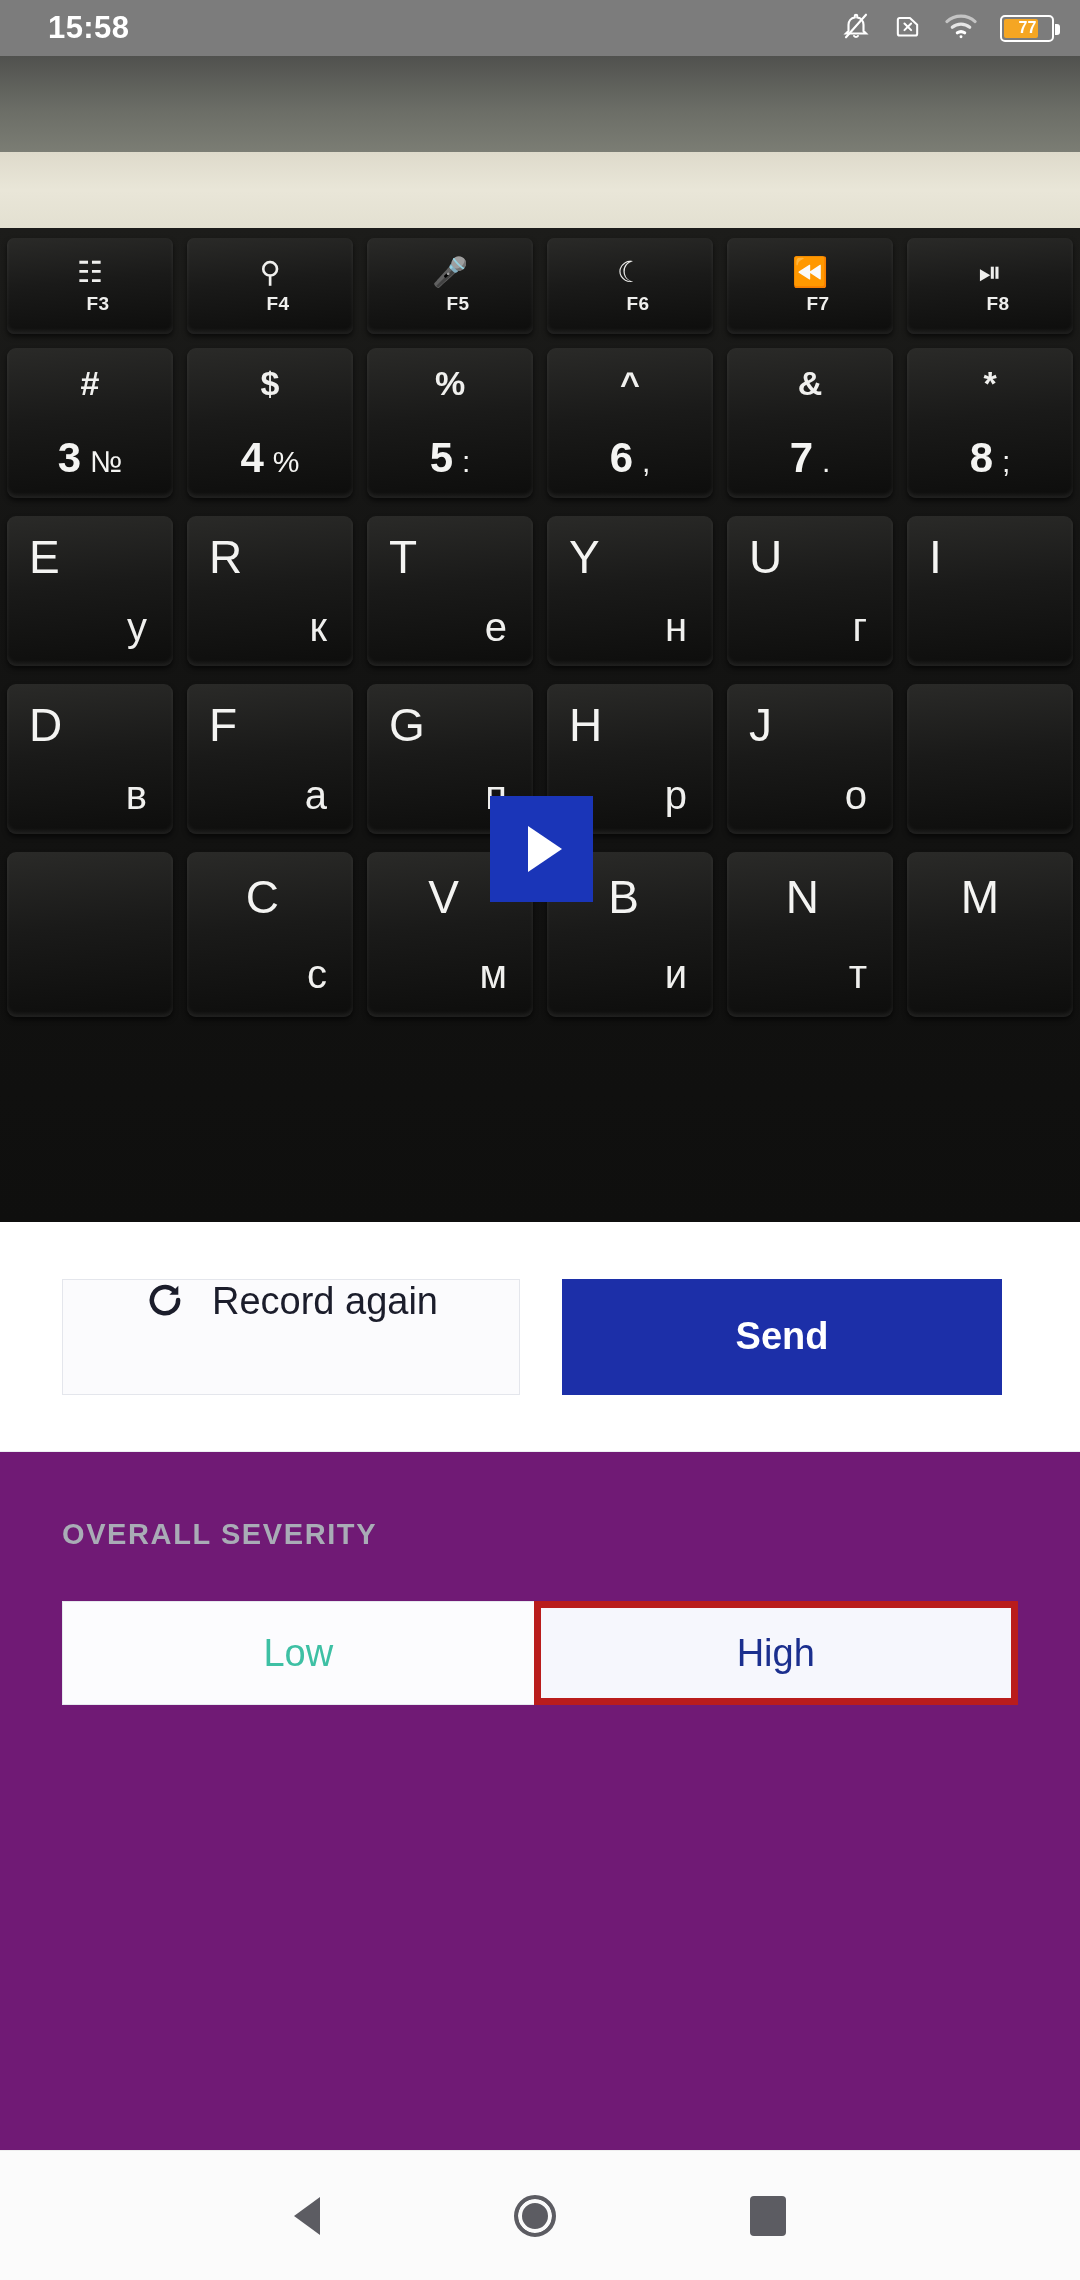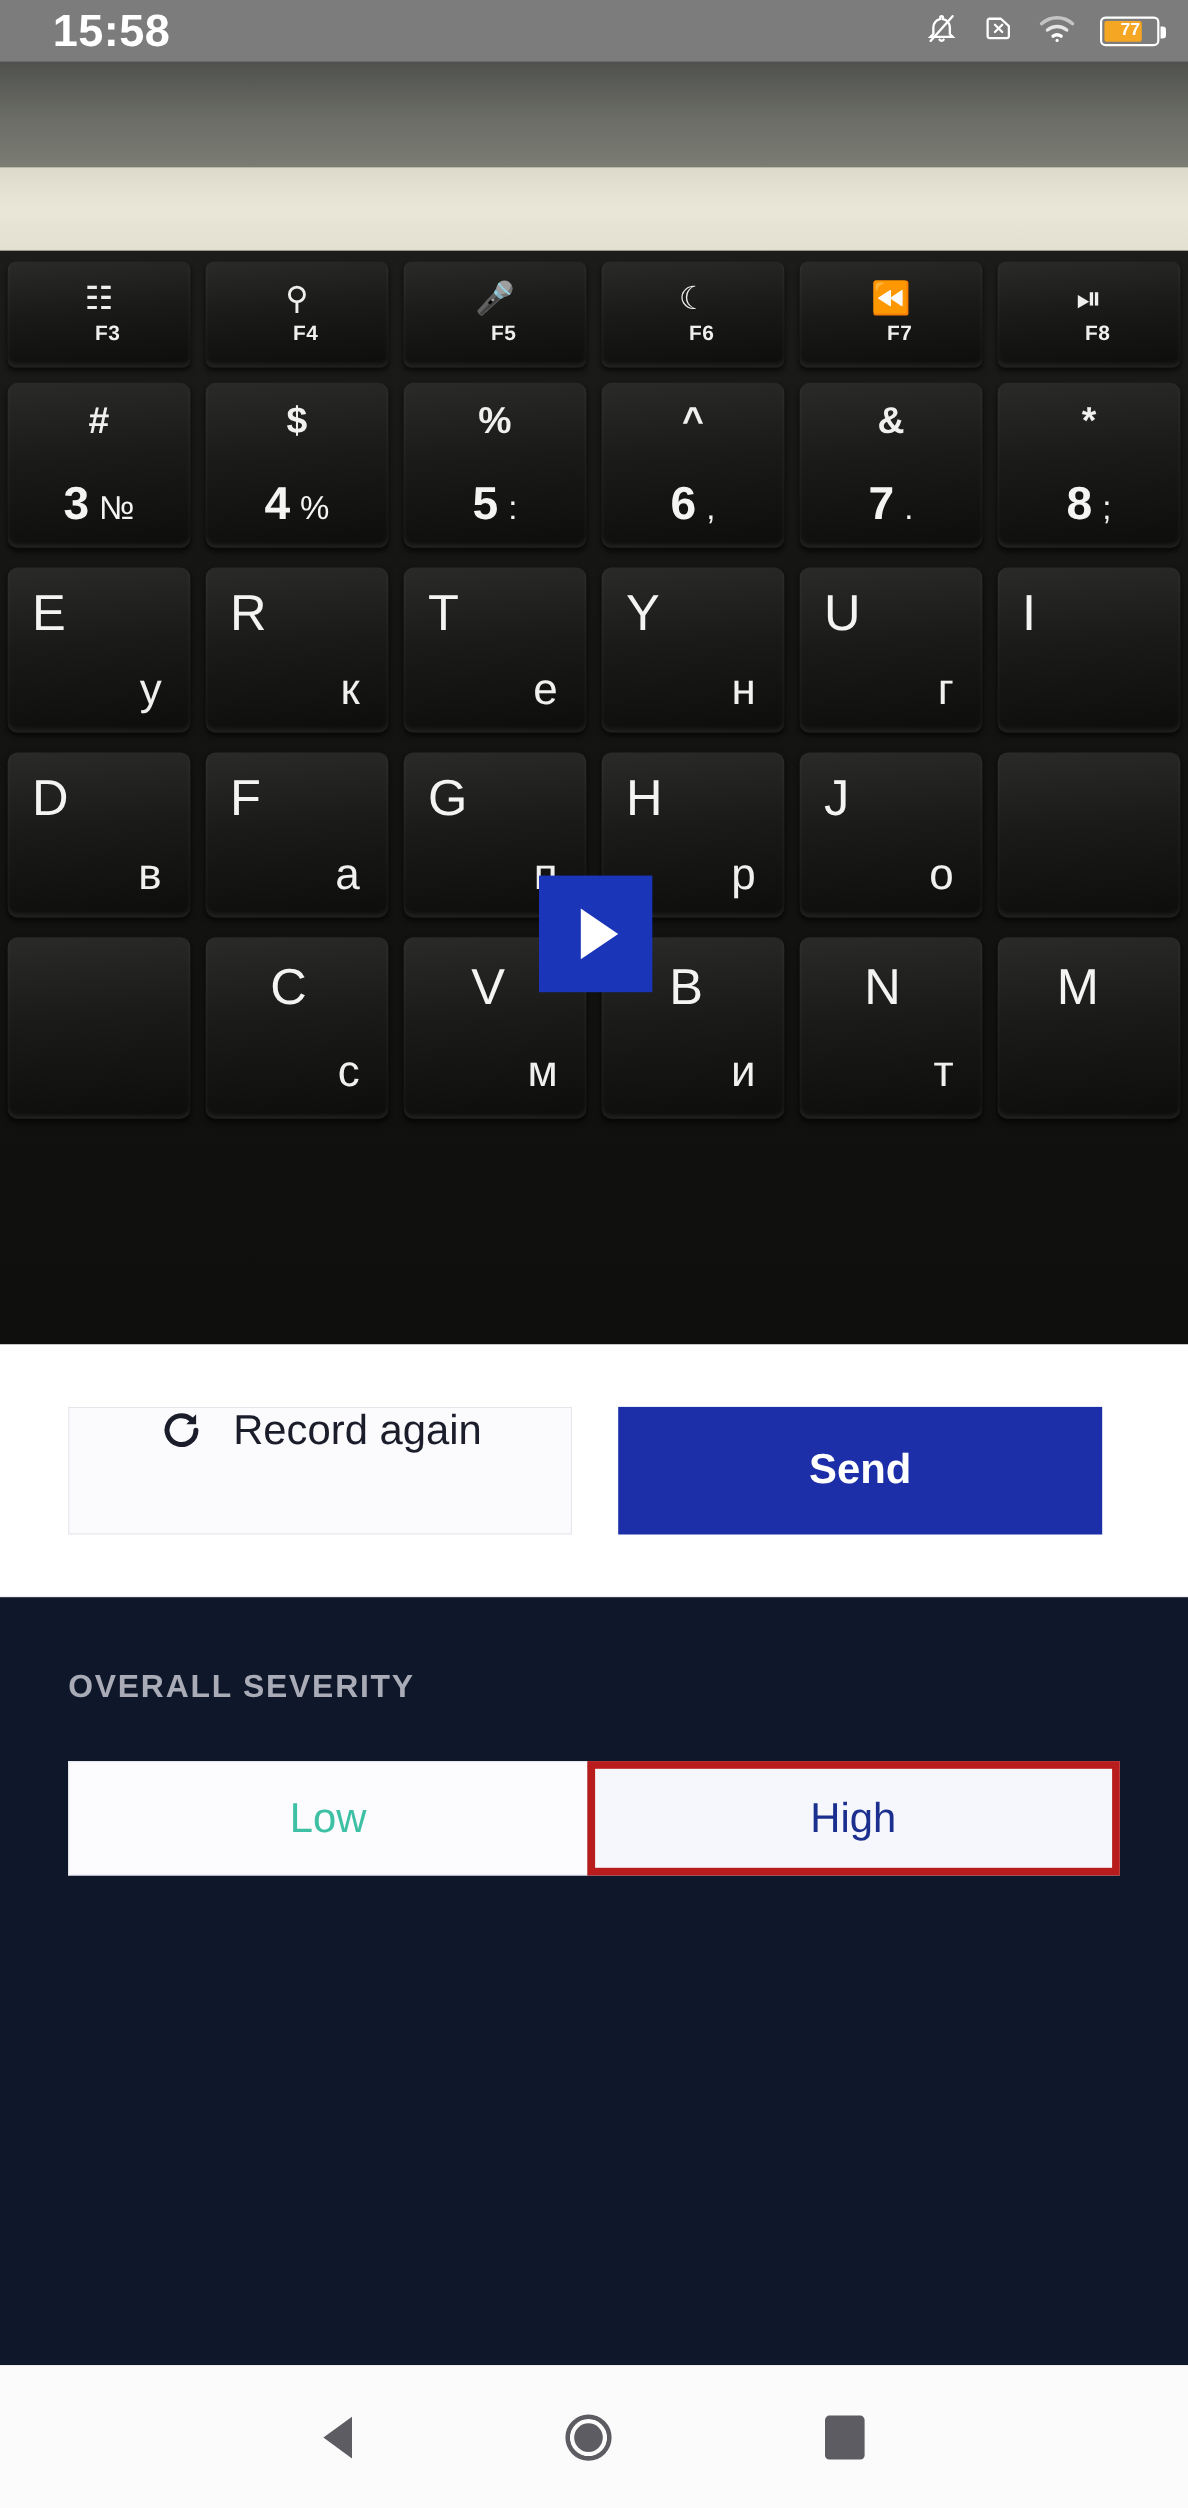--- a/index.html
+++ b/index.html
@@ -18,21 +18,21 @@
 
   
   .statusbar {
     height:56px; flex:0 0 56px;
     background:#7c7c7c;
     display:flex; align-items:center;
     padding:0 26px 0 48px;
     color:#ffffff;
   }
   .status-time {
-    font-size:41px; font-weight:bold;
+    font-size:31px; font-weight:bold;
     letter-spacing:.4px;
     color:#ffffff;
     text-align:right;
   }
   .status-icons {
     margin-left:auto;
     display:flex; align-items:center; gap:22px;
   }
   .sic { display:block; }
 
@@ -215,21 +215,21 @@
     display:flex; align-items:center; justify-content:center;
     cursor:pointer;
   }
   .btn-primary-label {
     font-size:38px; font-weight:bold; color:#ffffff;
   }
 
   
   .severity {
     flex:1 1 auto;
-    background:#0f172a;
+    background:#701a75;
     padding:66px 62px 0 62px;
   }
   .severity-label {
     font-size:29px; font-weight:bold;
     color:#a9acb6;
     letter-spacing:1.6px;
     margin-bottom:50px;
   }
   .seg-group {
     display:flex;

